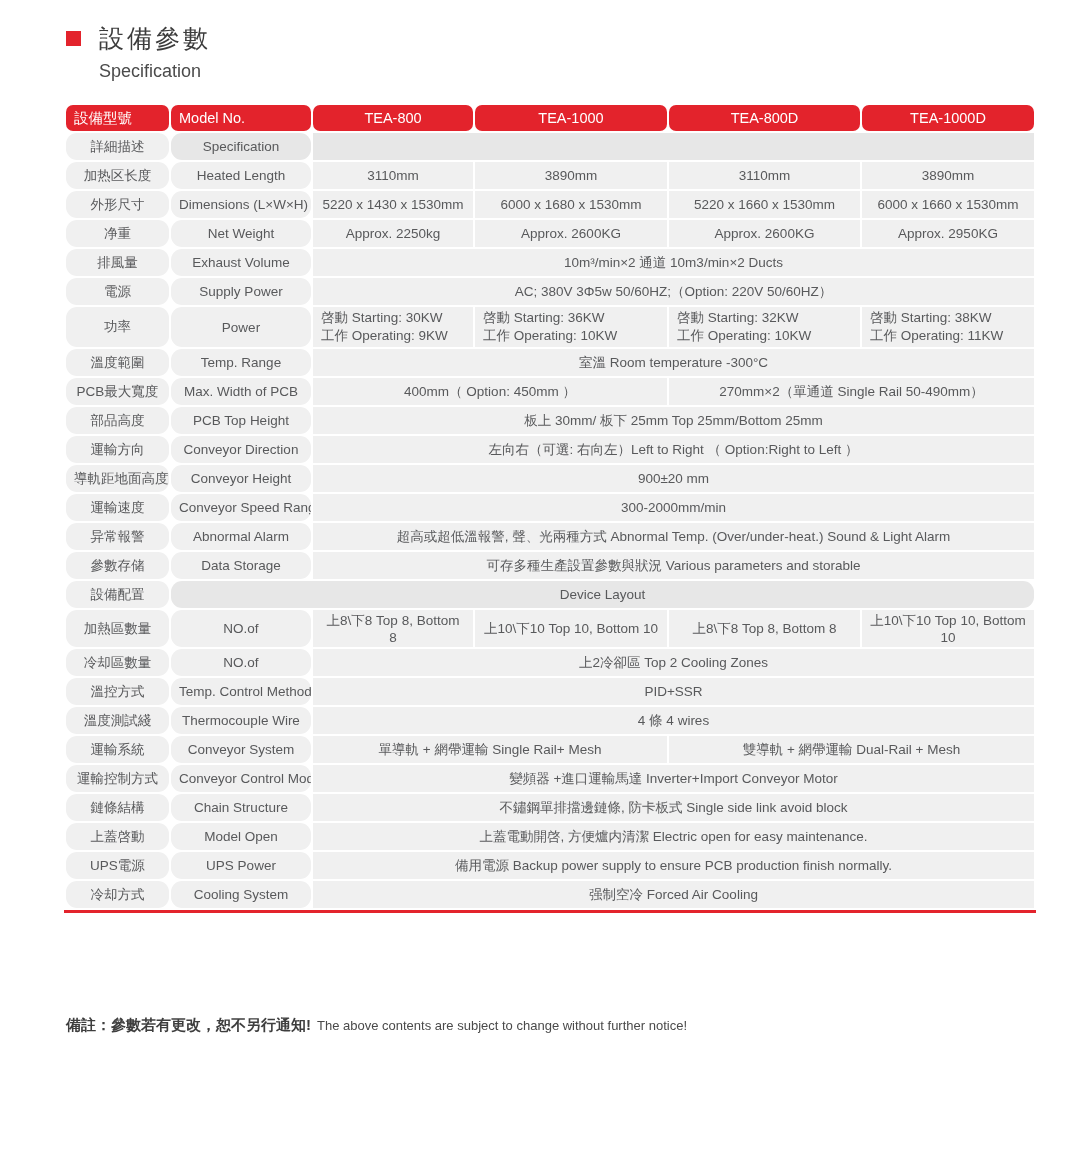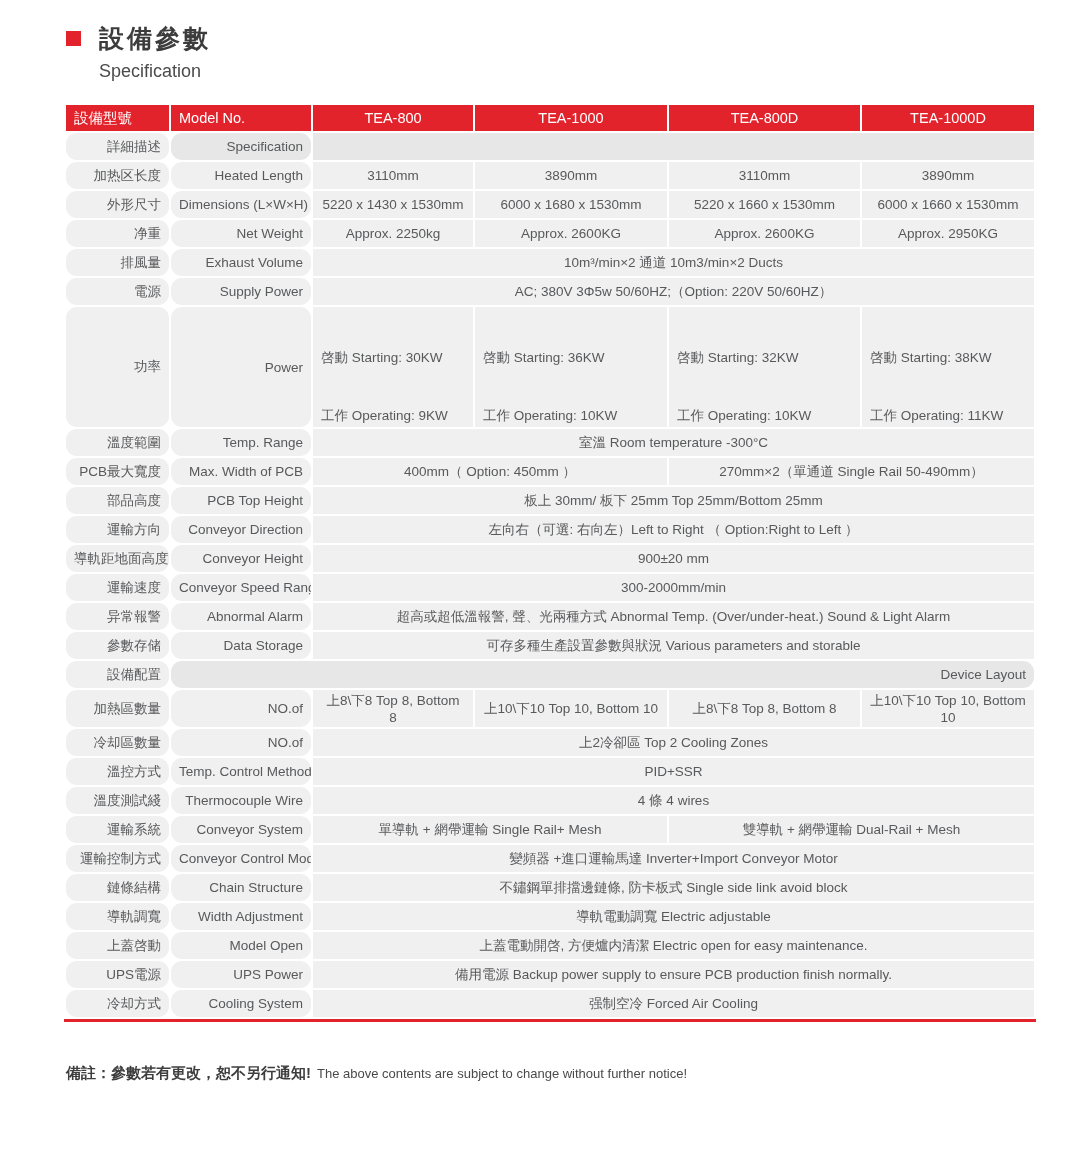--- a/index.html
+++ b/index.html
@@ -3,44 +3,44 @@
 <meta charset="utf-8">
 <style>
   html,body{margin:0;padding:0;}
   body{
     width:1080px;height:1158px;position:relative;background:#ffffff;
     font-family:"Liberation Sans","DejaVu Sans",sans-serif;color:#58595B;
   }
   .title-block{position:absolute;top:22px;left:66px;}
   .title-row{display:flex;align-items:center;}
   .bullet{width:15px;height:15px;background:#E3232C;margin-right:18px;}
-  .page-title{font-size:25px;color:#3C3C3C;font-weight:700;letter-spacing:3px;margin:0;}
+  .page-title{font-size:25px;color:#3C3C3C;font-weight:400;letter-spacing:3px;margin:0;}
   .subtitle{margin:6px 0 0 33px;font-size:18px;color:#4B4B4B;font-weight:400;}
 
   table.spec{
     position:absolute;top:103px;left:64px;width:972px;
     border-collapse:separate;border-spacing:2px;table-layout:fixed;
     border-bottom:3px solid #E3232C;
   }
   th{
     background:#E3232C;color:#ffffff;font-weight:400;font-size:14.5px;
     height:26px;padding:1px 8px;text-align:center;box-sizing:border-box;
-    overflow:hidden;white-space:nowrap;
+    overflow:hidden;white-space:nowrap;border-radius:7px;
   }
   th.lbl{text-align:left;}
   td{
     background:#F0F0F0;font-size:13.5px;color:#58595B;height:27px;
     padding:2px 8px;text-align:center;box-sizing:border-box;vertical-align:middle;
     overflow:hidden;
   }
-  td.lbl{text-align:right;white-space:nowrap;border-radius:11px;}
+  td.lbl{text-align:center;white-space:nowrap;border-radius:11px;}
   td.left{text-align:left;}
   td.dark{background:#E7E7E7;}
-  td .ln{line-height:18px;margin-top:40px;}
-  .footnote{position:absolute;top:1064px;left:66px;white-space:nowrap;}
+  td .ln{line-height:18px;}
+  .footnote{position:absolute;top:1016px;left:66px;white-space:nowrap;}
   .footnote .zh{font-size:15px;color:#3E3E3E;font-weight:600;}
   .footnote .en{font-size:13px;color:#4A4A4A;font-weight:400;margin-left:6px;}
 </style>
 </head>
 <body>
 
 <div class="title-block">
   <div class="title-row">
     <div class="bullet"></div>
     <h1 class="page-title">設備參數</h1>
@@ -205,25 +205,20 @@
         <td class="lbl">運輸控制方式</td>
         <td class="lbl">Conveyor Control Mode</td>
         <td colspan="4" class="">變頻器 +進口運輸馬達  Inverter+Import Conveyor Motor</td>
       </tr>
       <tr>
         <td class="lbl">鏈條結構</td>
         <td class="lbl">Chain Structure</td>
         <td colspan="4" class="">不鏽鋼單排擋邊鏈條, 防卡板式  Single side link avoid block</td>
       </tr>
       <tr>
-        <td class="lbl">導軌調寬</td>
-        <td class="lbl">Width Adjustment</td>
-        <td colspan="4" class="">導軌電動調寬  Electric adjustable</td>
-      </tr>
-      <tr>
         <td class="lbl">上蓋啓動</td>
         <td class="lbl">Model Open</td>
         <td colspan="4" class="">上蓋電動開啓, 方便爐内清潔  Electric open for easy maintenance.</td>
       </tr>
       <tr>
         <td class="lbl">UPS電源</td>
         <td class="lbl">UPS Power</td>
         <td colspan="4" class="">備用電源  Backup power supply to ensure PCB production finish normally.</td>
       </tr>
       <tr>

